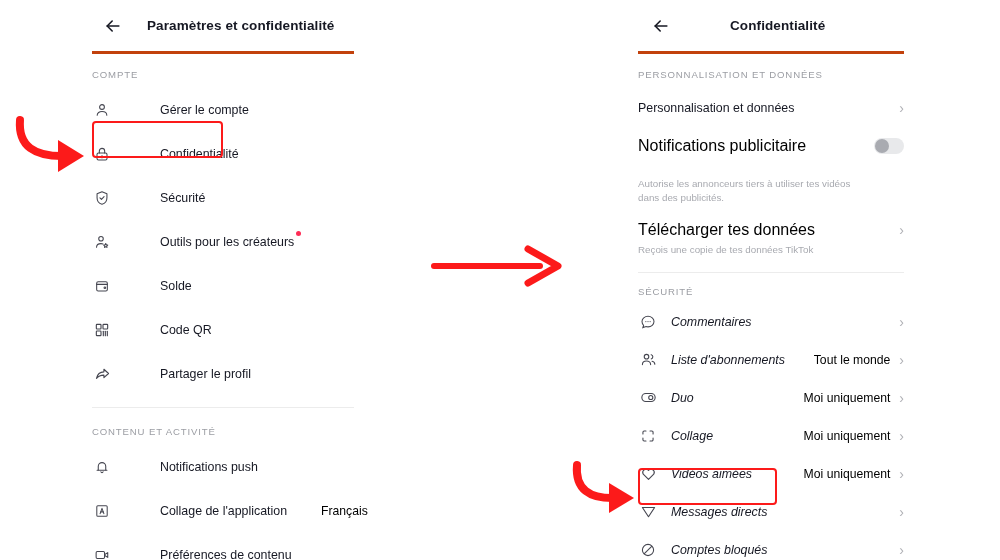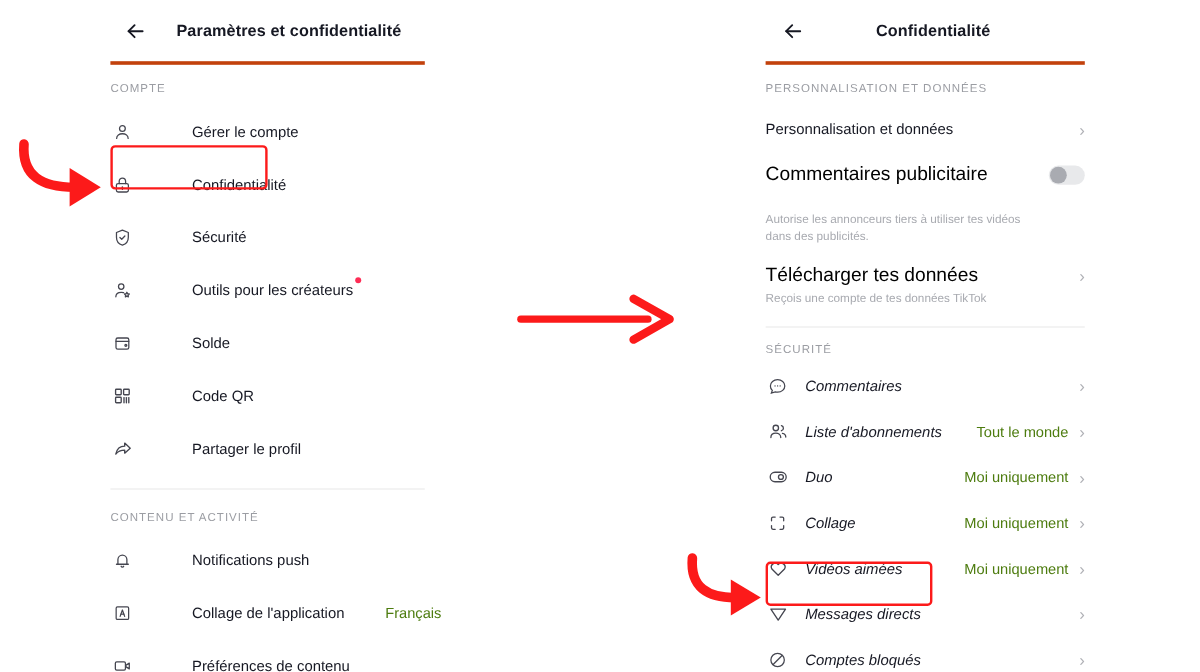--- a/index.html
+++ b/index.html
@@ -52,21 +52,21 @@
     width: 20px; height: 20px; flex: 0 0 20px;
     display: flex; align-items: center; justify-content: center;
     color: #454650;
   }
   .row .ico svg { display: block; }
   .row .lbl {
     font-size: 12.4px; color: #161823; white-space: nowrap;
     position: relative;
   }
   .row .val {
-    margin-left: auto; font-size: 12.2px; color: #4d7c0f;
+    margin-left: auto; font-size: 12.2px; color: #000000;
     white-space: nowrap; padding-right: 2px;
   }
   .chev { color: #b0b1b6; font-size: 14px; line-height: 1; margin-left: auto; }
   .val + .chev { margin-left: 7px; }
 
   .dot-badge {
     position: absolute; top: -4px; right: -7px;
     width: 5px; height: 5px; border-radius: 50%; background: #fe2c55;
   }
 
@@ -266,34 +266,34 @@
     <div style="padding-top:15px;">
       <div class="section-label">PERSONNALISATION ET DONNÉES</div>
 
       <div class="plain-row" style="margin-top:9px;">
         <span class="lbl">Personnalisation et données</span>
         <span class="chev">›</span>
       </div>
 
       <div style="margin-top:10px;">
         <div style="display:flex;align-items:center;">
-          <span class="lbl">Commentaires publicitaire</span>
+          <span class="lbl">Notifications publicitaire</span>
           <span class="toggle">
             <span class="knob"></span>
           </span>
         </div>
         <div class="sub" style="margin-top:22px;">Autorise les annonceurs tiers à utiliser tes vidéos dans des publicités.</div>
       </div>
 
       <div style="margin-top:16px;">
         <div style="display:flex;align-items:center;justify-content:space-between;">
           <span class="lbl">Télécharger tes données</span>
           <span class="chev">›</span>
         </div>
-        <div class="sub" style="margin-top:4px;">Reçois une compte de tes données TikTok</div>
+        <div class="sub" style="margin-top:4px;">Reçois une copie de tes données TikTok</div>
       </div>
     </div>
 
     <div class="divider" style="margin-top:14px;"></div>
 
     <div style="padding-top:13px;">
       <div class="section-label">SÉCURITÉ</div>
 
       <div style="margin-top:6px;">
         <div class="row">

